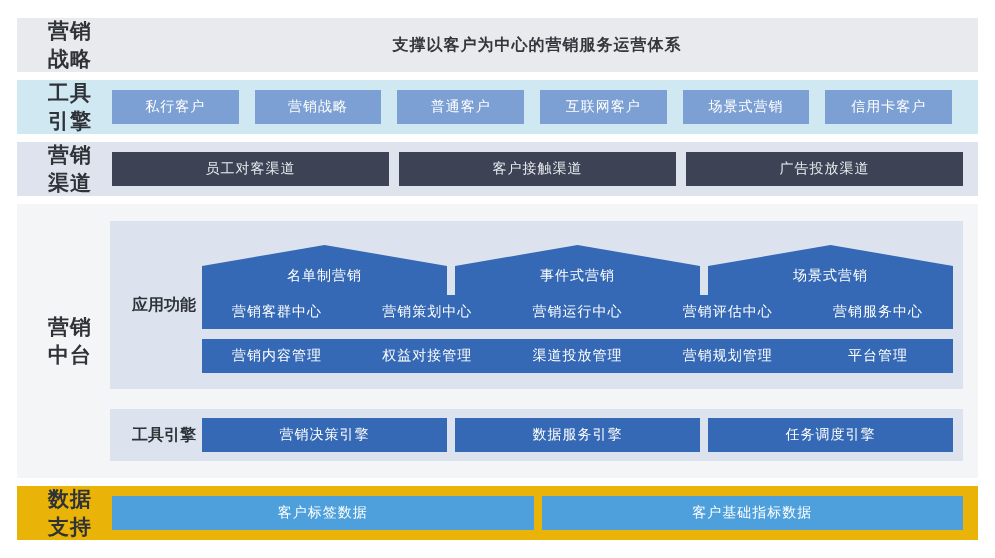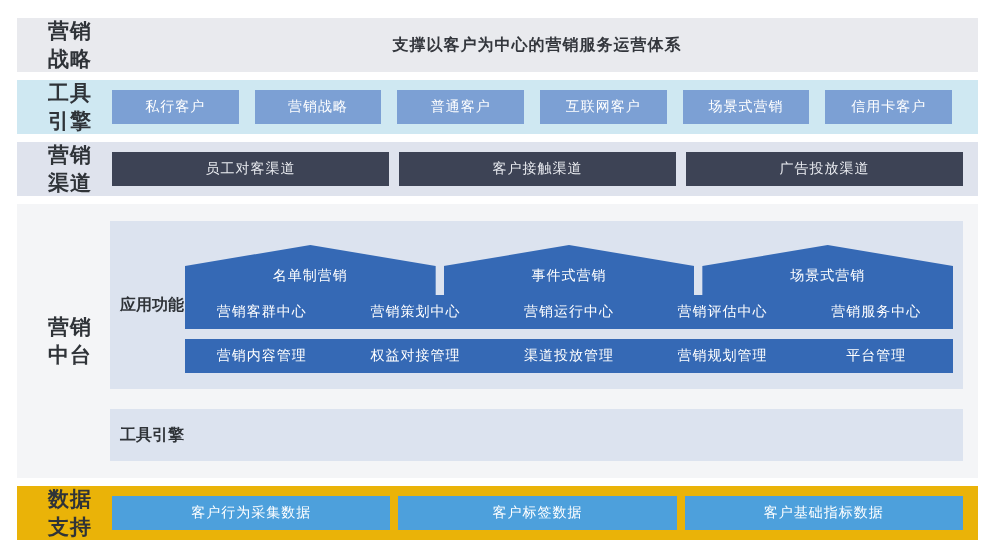--- a/index.html
+++ b/index.html
@@ -30,21 +30,21 @@
   .channels { background: #dfe3ed; }
   .channels .btns { gap: 10px; }
   .channels .btn { background: #3d4355; color: #e9ebf0; }
 
   
   .platform { background: #f4f5f7; height: 274px; margin-bottom: 8px;
               display: flex; align-items: center; }
   .platform > .row-label { width: 93px; }
   .panels { flex: 1; margin-right: 15px; }
   .panel { background: #dce3ef; display: flex; align-items: center; }
-  .panel-label { width: 75px; padding-left: 10px; font-size: 16px; font-weight: 700;
+  .panel-label { width: 92px; padding-left: 22px; font-size: 16px; font-weight: 700;
                  color: #2f3338; flex: none; }
   .panel-content { flex: 1; padding: 20px 10px 12px 0; }
   .panel.app { height: 168px; margin-bottom: 20px; }
   .panel.engine { height: 52px; }
   .panel.engine .btns { margin-right: 10px; gap: 8px; }
 
   .arrow-row { display: flex; gap: 8px; }
   .arrow { flex: 1; height: 50px; background: #3569b5; color: #ffffff; font-size: 14px;
            letter-spacing: 1px; display: flex; align-items: center; justify-content: center;
            padding-top: 12px;
@@ -115,27 +115,31 @@
             <div class="cell">权益对接管理</div>
             <div class="cell">渠道投放管理</div>
             <div class="cell">营销规划管理</div>
             <div class="cell">平台管理</div>
           </div>
         </div>
       </div>
 
       <div class="panel engine">
         <div class="panel-label">工具引擎</div>
+        <div class="btns">
+          <div class="engine-btn">营销决策引擎</div>
+          <div class="engine-btn">数据服务引擎</div>
+          <div class="engine-btn">任务调度引擎</div>
+        </div>
       </div>
 
     </div>
   </section>
 
   <section class="row datasupport">
     <div class="row-label">数据支持</div>
     <div class="btns">
-      <div class="btn">客户行为采集数据</div>
       <div class="btn">客户标签数据</div>
       <div class="btn">客户基础指标数据</div>
     </div>
   </section>
 
 </div>
 
 </body></html>

